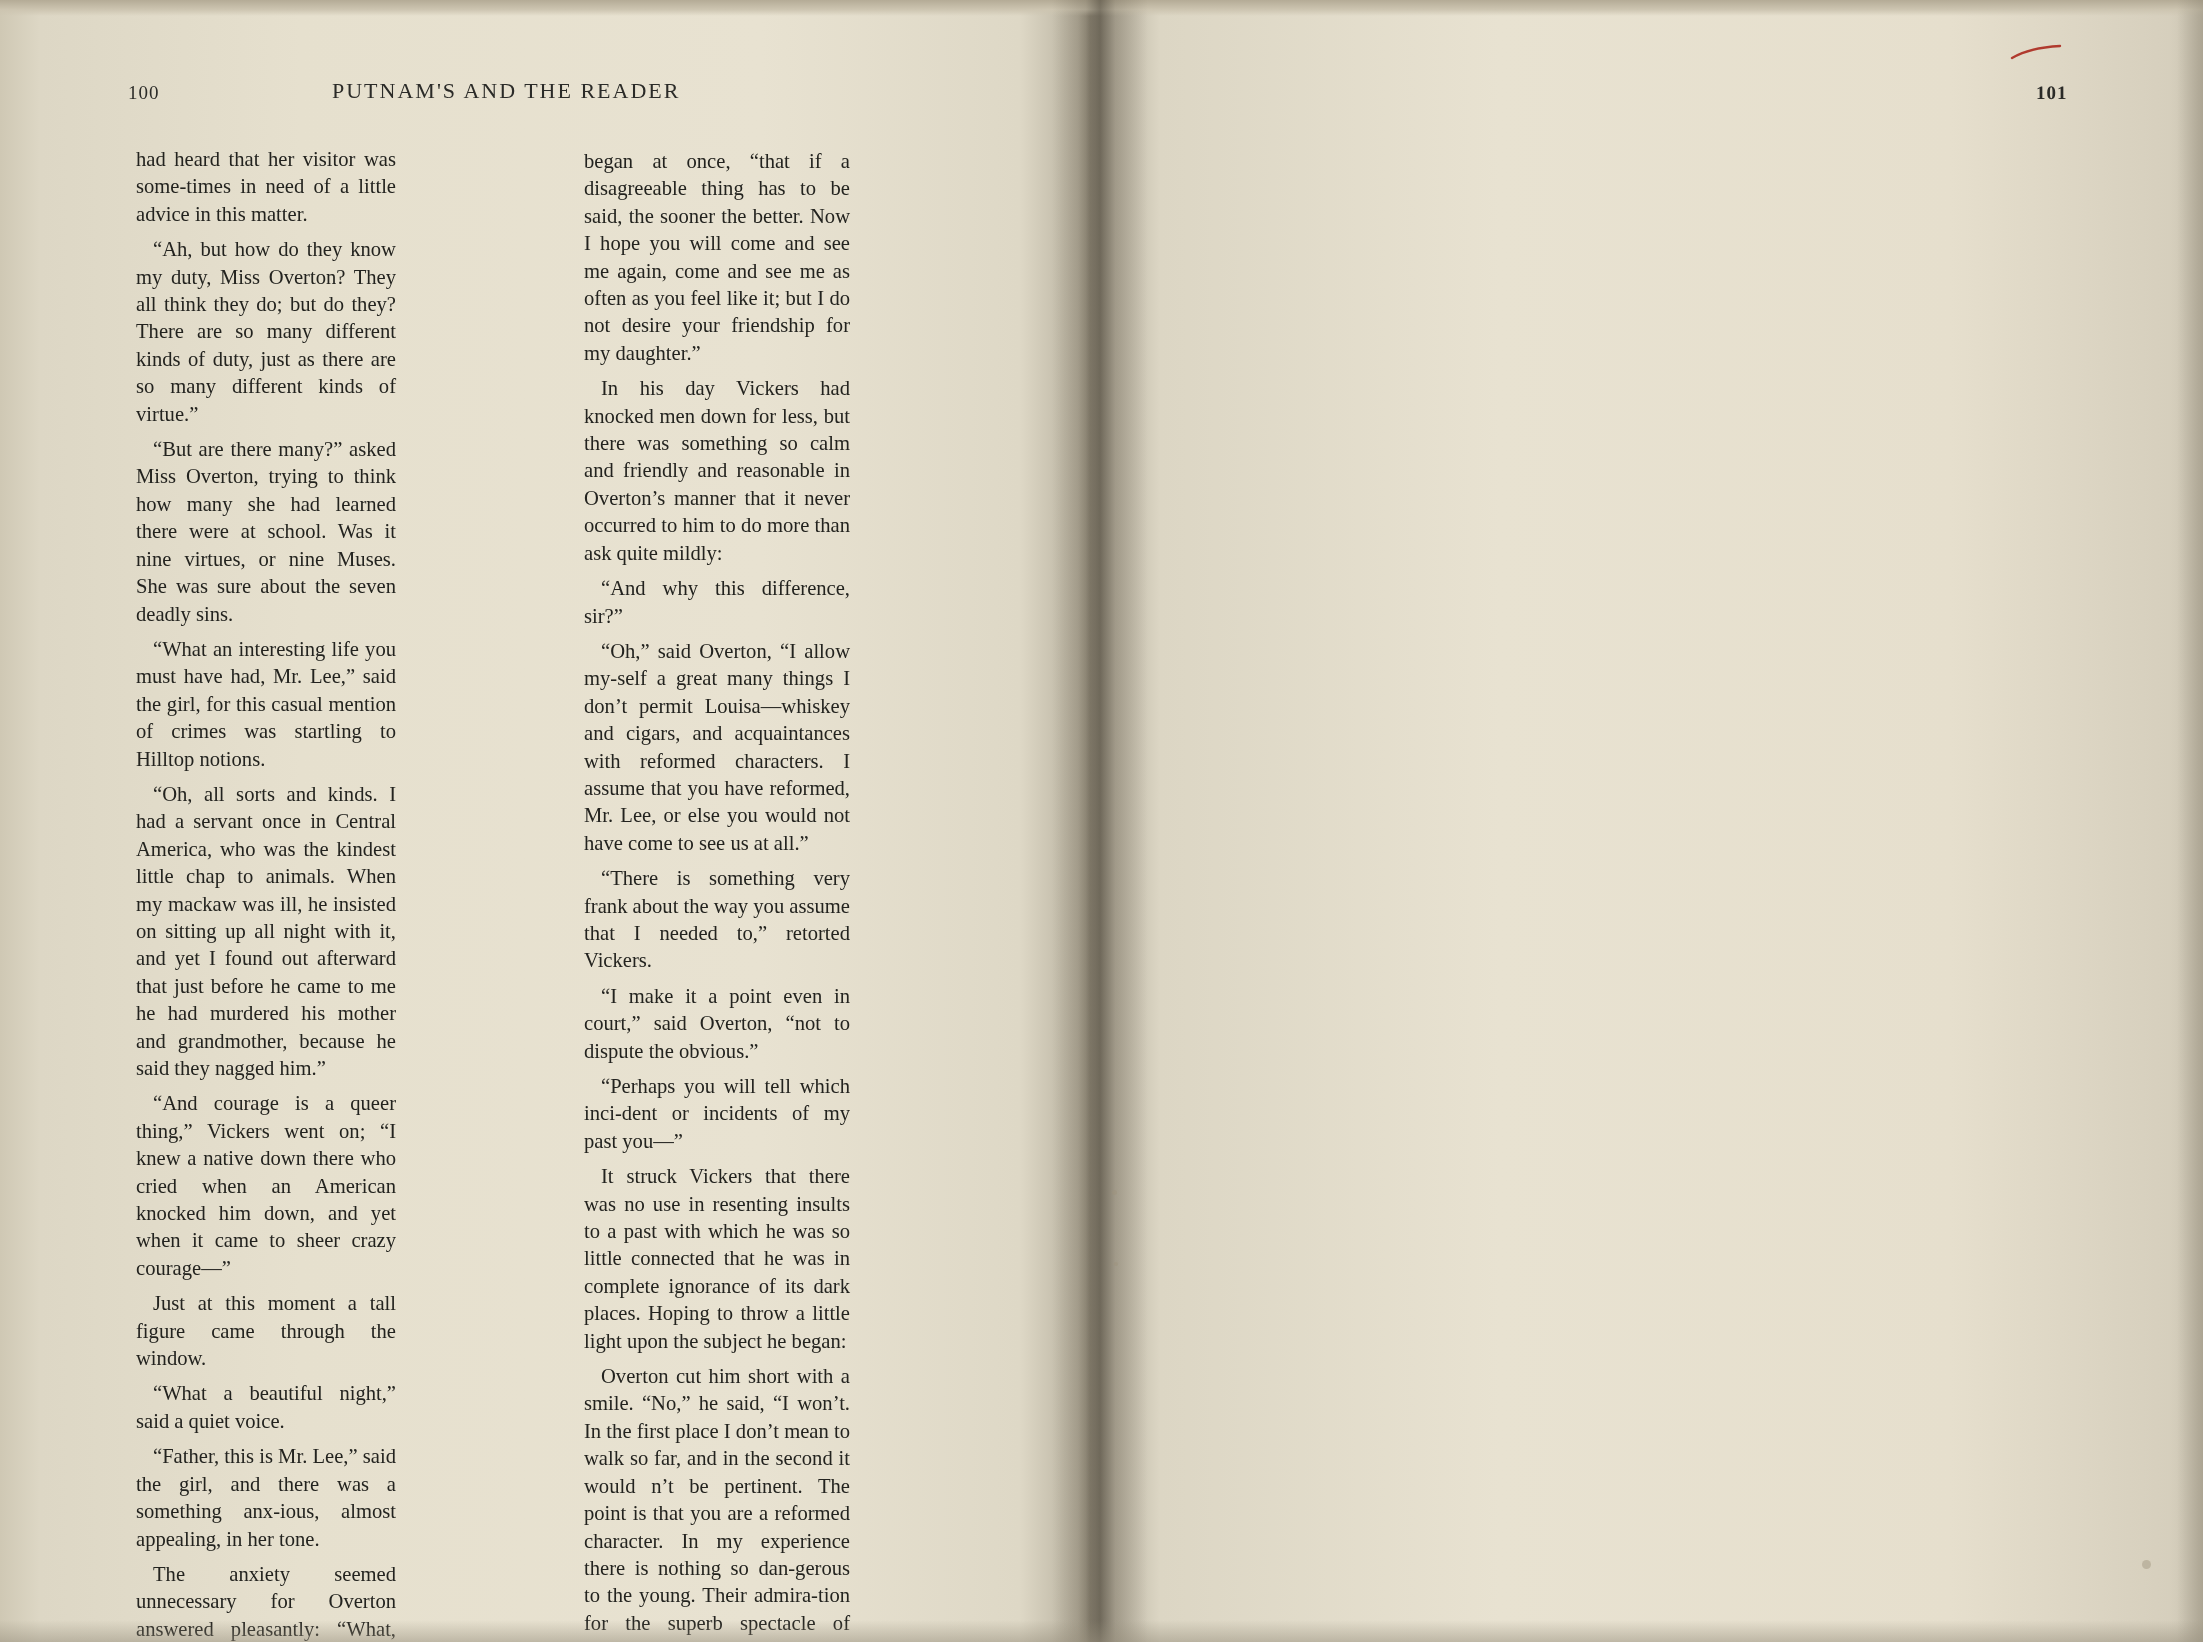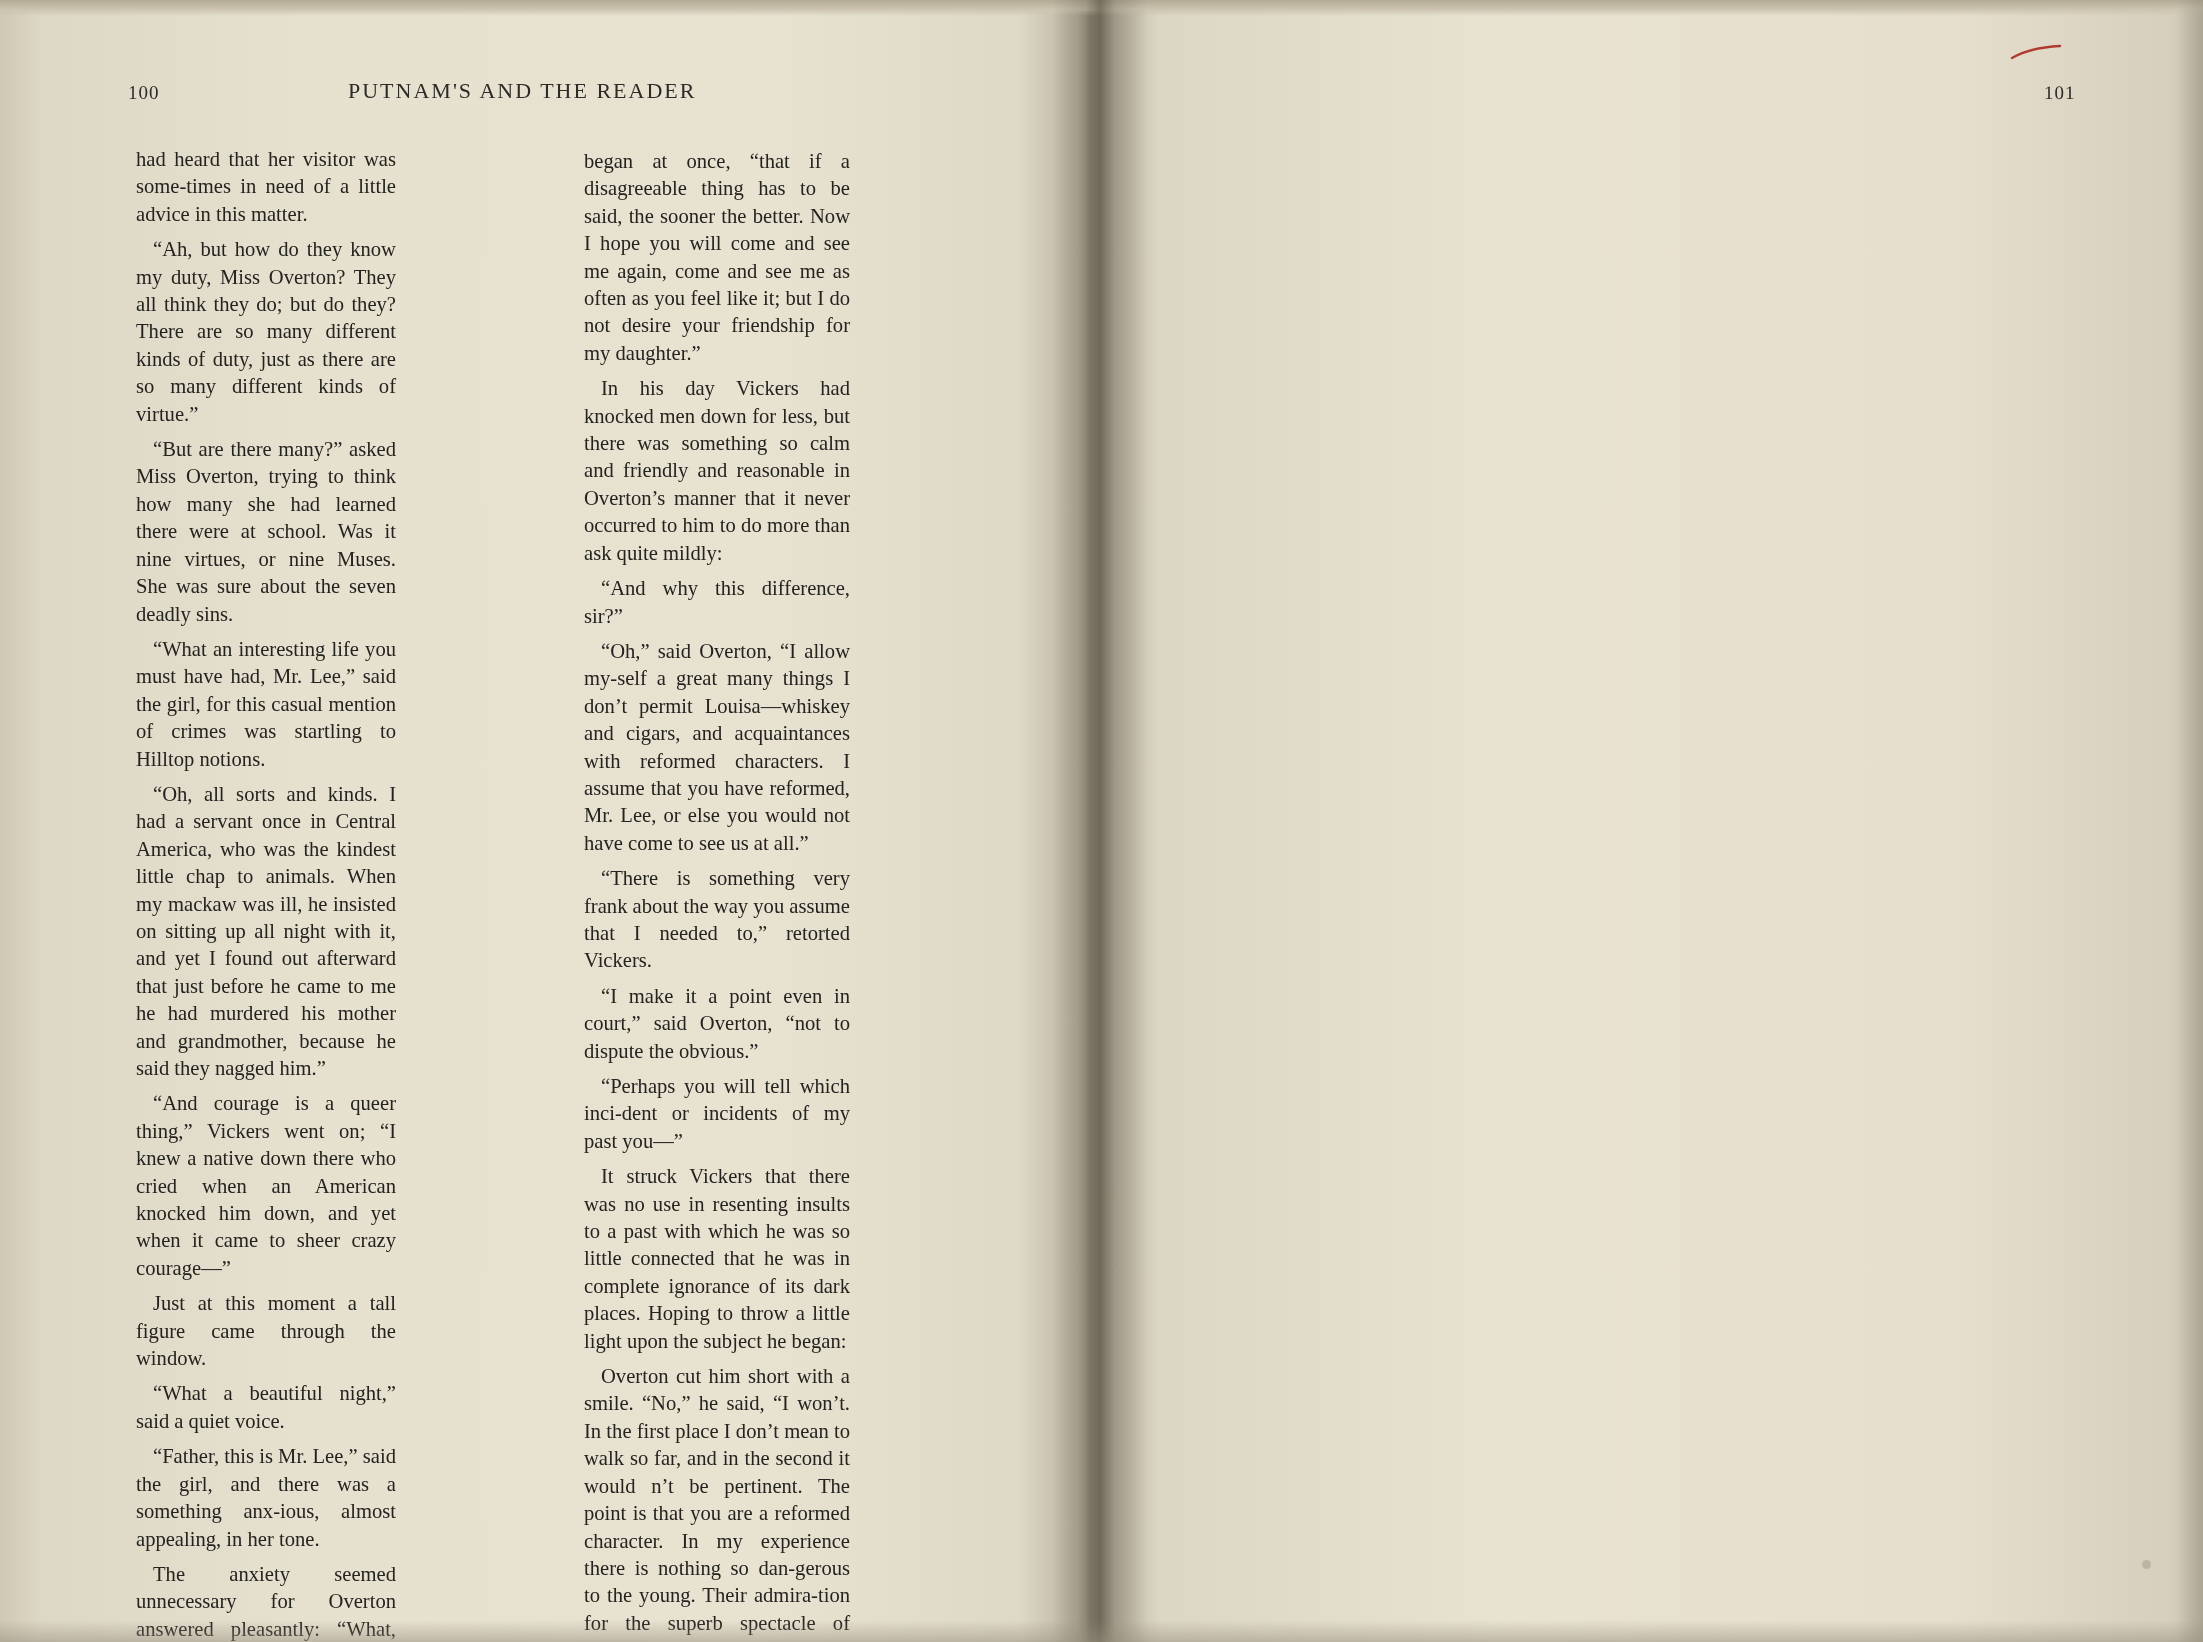--- a/index.html
+++ b/index.html
@@ -50,22 +50,22 @@
   .running-head {
     position: absolute;
     top: 80px;
     height: 26px;
     font-size: 21px;
     letter-spacing: 1.6px;
     color: #2b2b28;
     font-variant: normal;
   }
   .rh-left-folio  { left: 128px; top: 82px; font-size: 19px; letter-spacing: 1px; }
-  .rh-left-title  { left: 348px; top: 78px; font-size: 22px; letter-spacing: 2.0px; }
-  .rh-right-folio { right: 128px; top: 82px; font-size: 19px; letter-spacing: 1px; }
+  .rh-left-title  { left: 332px; top: 78px; font-size: 22px; letter-spacing: 2.0px; }
+  .rh-right-folio { right: 136px; top: 82px; font-size: 19px; letter-spacing: 1px; font-weight: bold; }
 
   
   .col {
     position: absolute;
     top: 138px;
     font-size: 20.6px;
     line-height: 27.4px;
     color: #23231f;
     text-align: justify;
     text-justify: inter-word;

